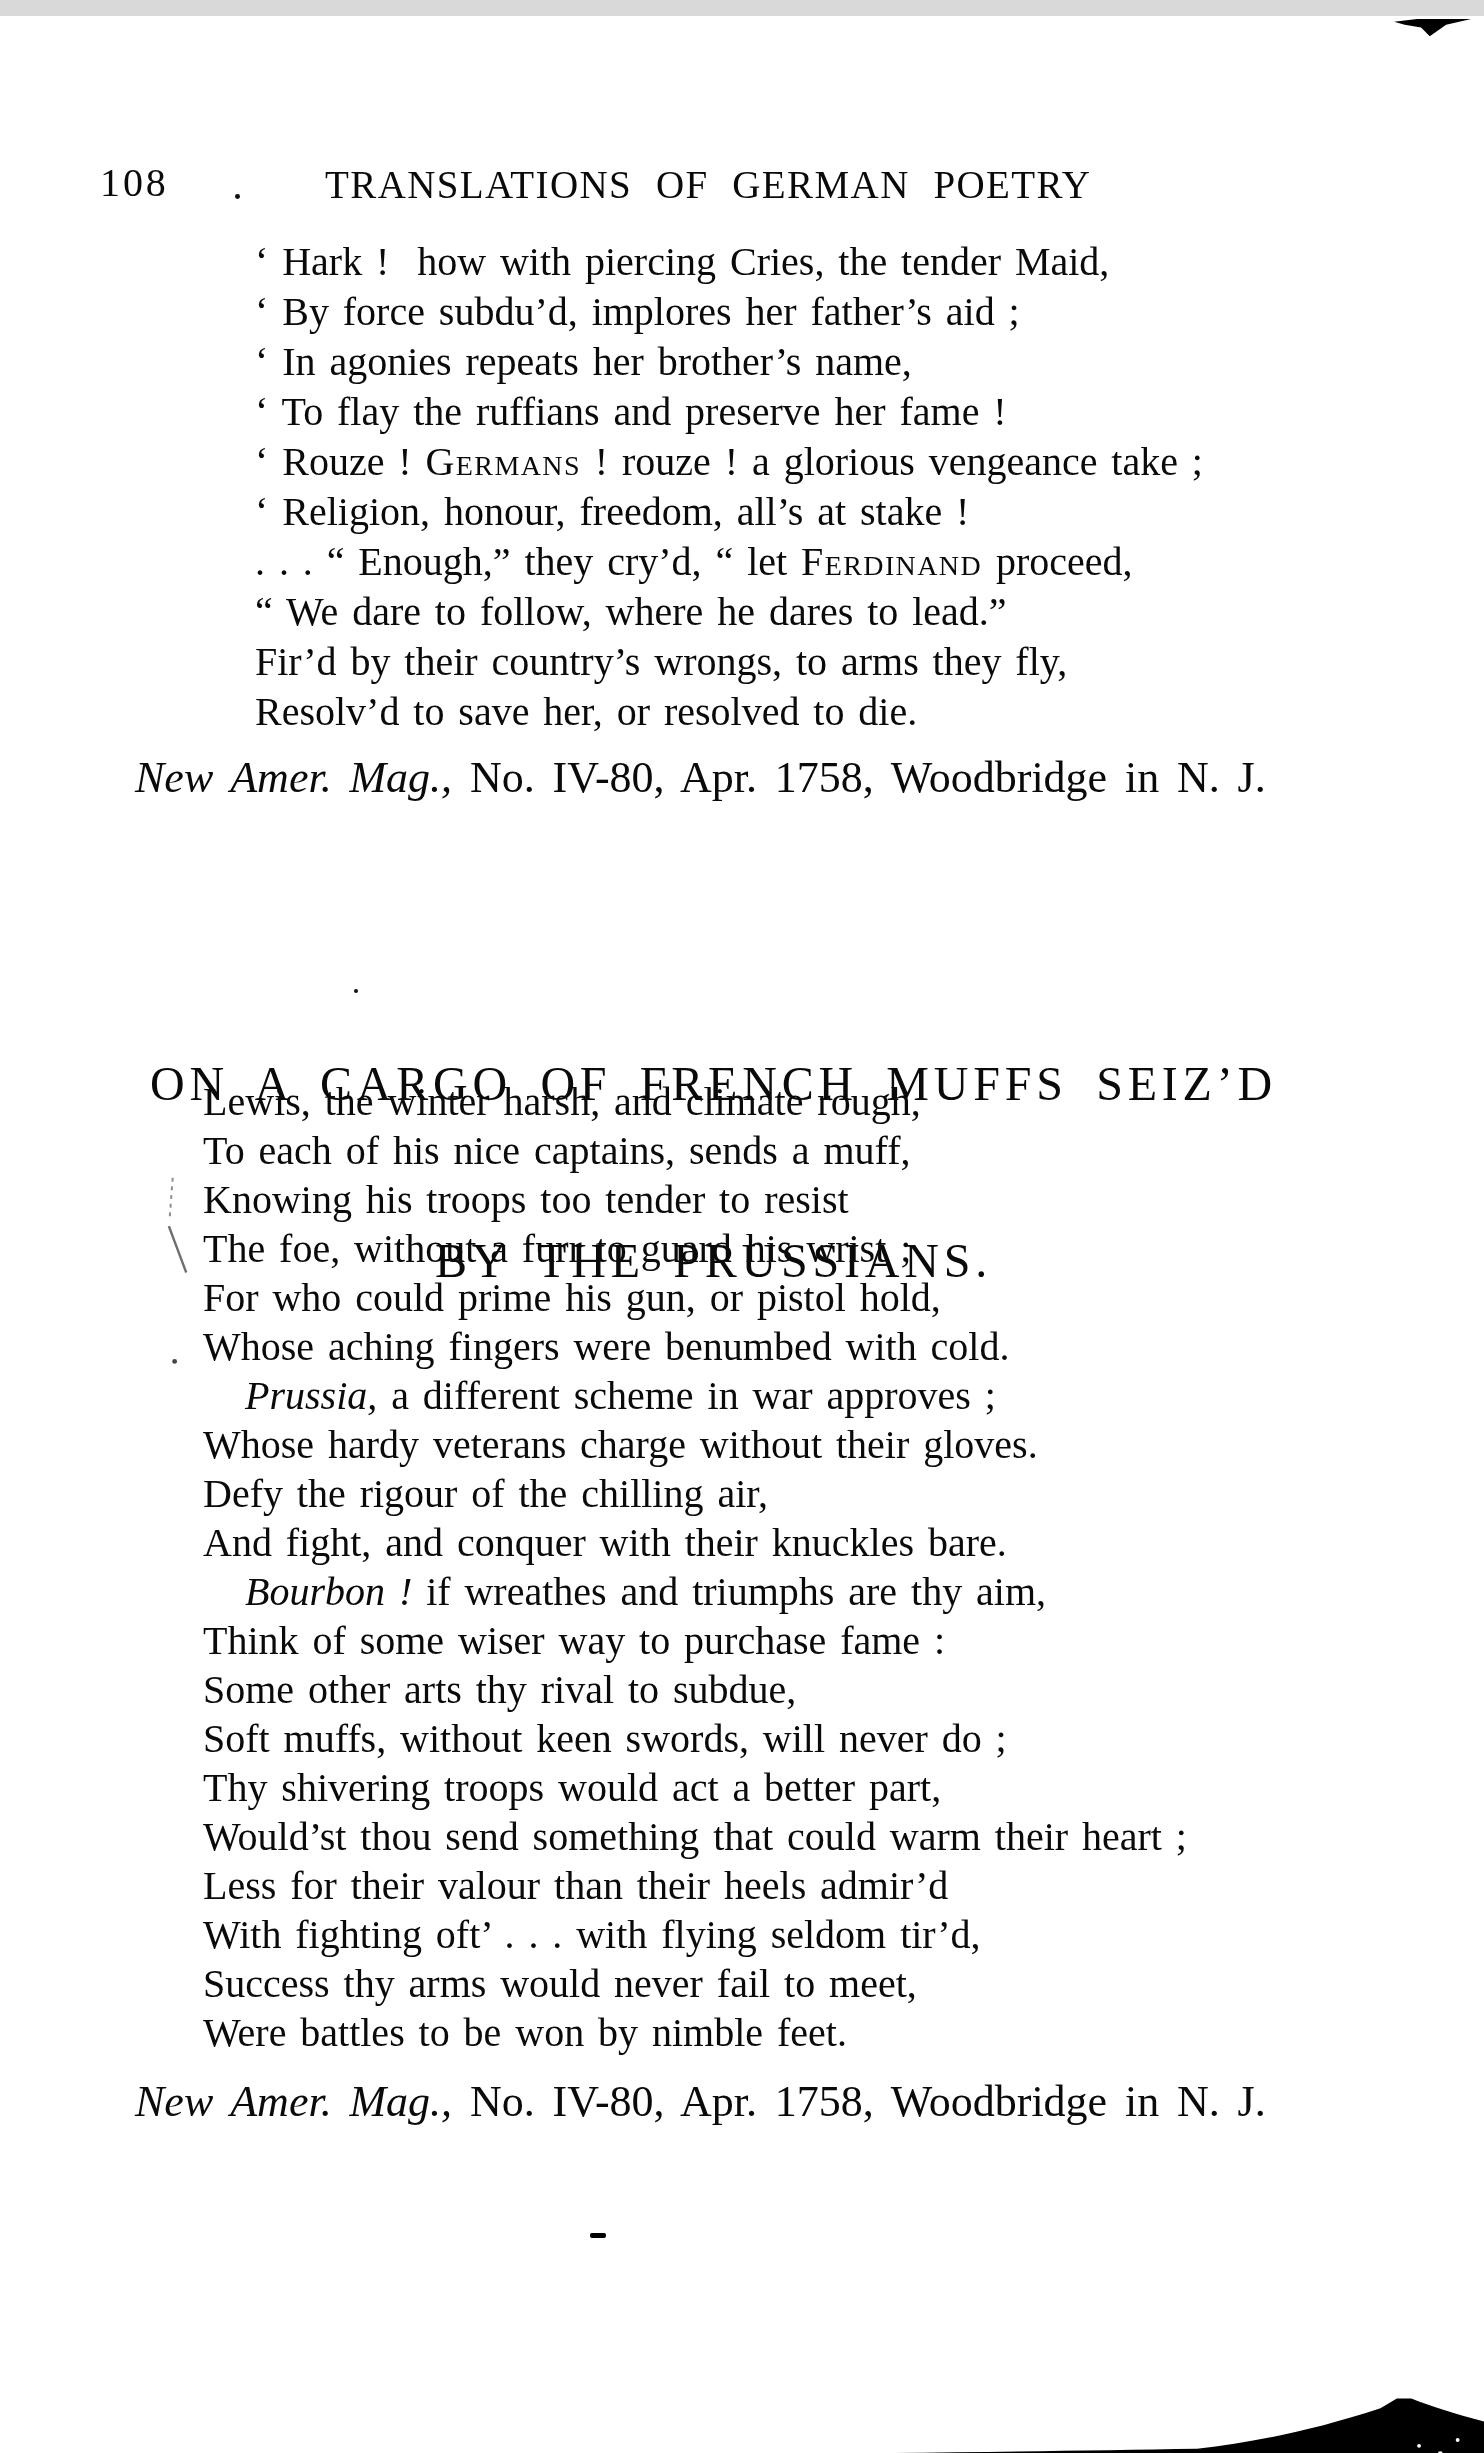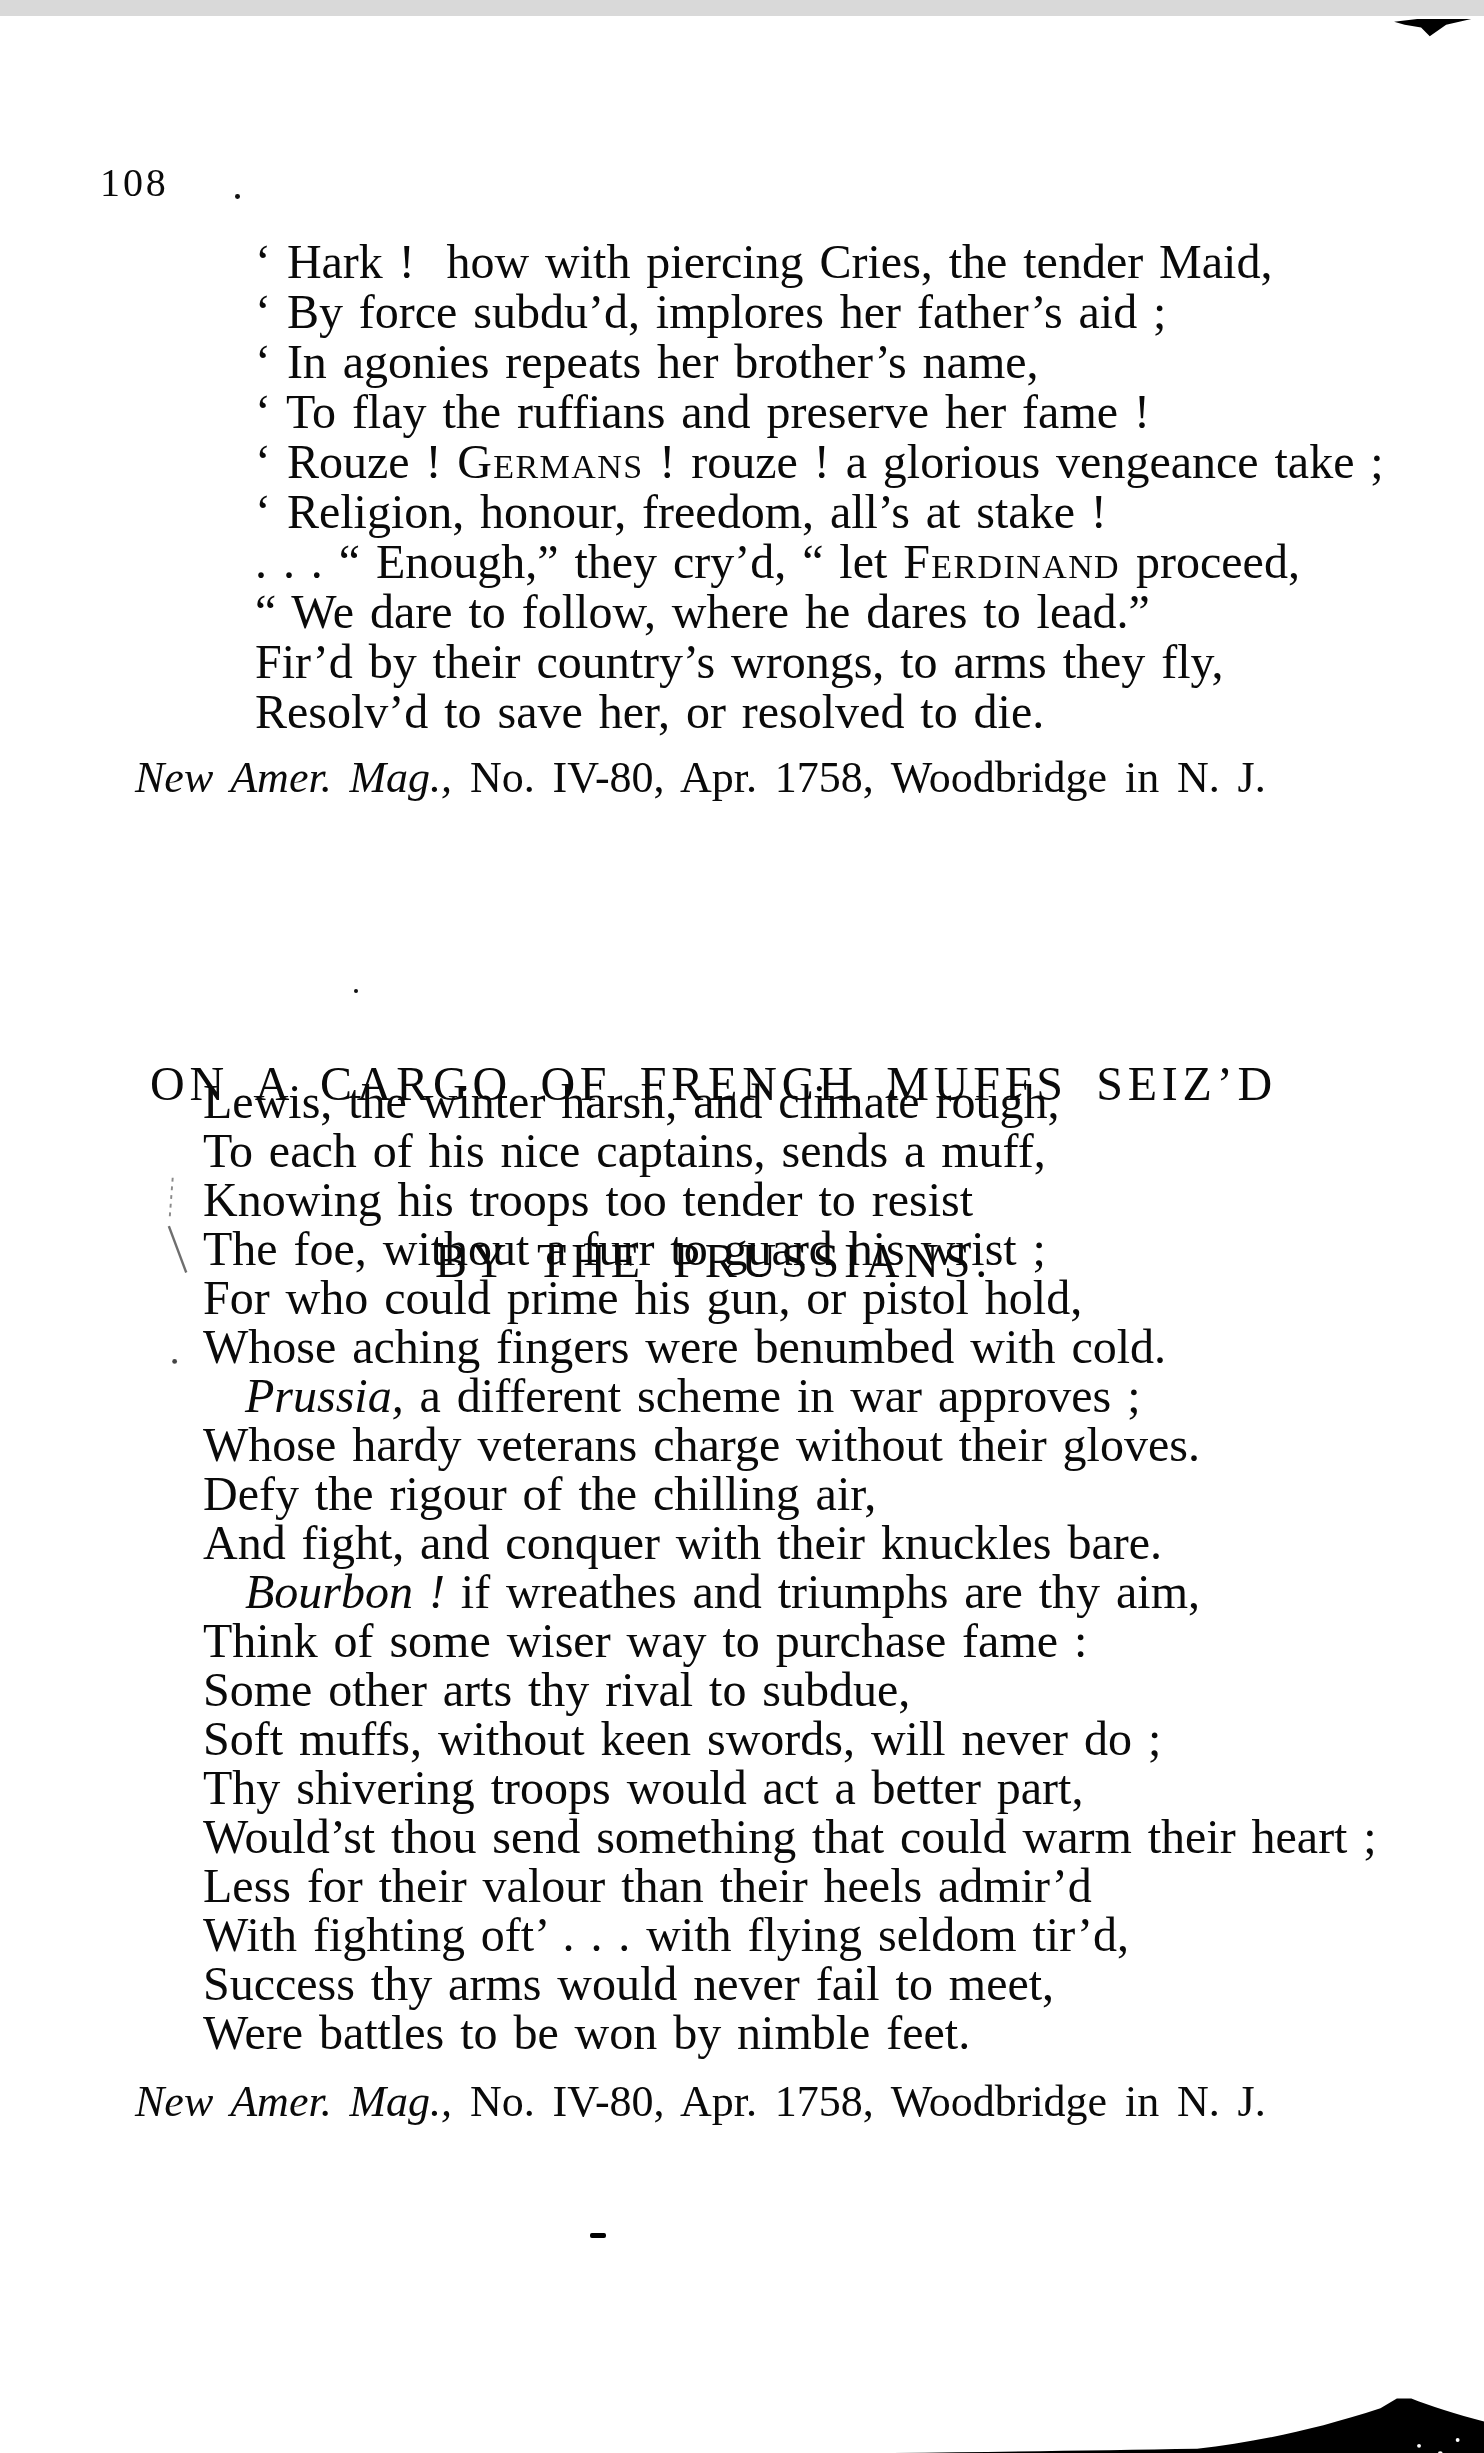--- a/index.html
+++ b/index.html
@@ -9,21 +9,21 @@
     font-family:"Liberation Serif","DejaVu Serif",serif;
   }
   .pagenum {
     position:absolute; left:100px; top:143px;
     font-size:40px; letter-spacing:2.9px;
   }
   .runtitle {
     position:absolute; left:325px; top:146px;
     font-size:39px; letter-spacing:1.4px; word-spacing:12.6px; white-space:pre;
   }
-  .poem { position:absolute; font-size:48px; white-space:pre; word-spacing:3.9px; }
+  .poem { position:absolute; font-size:40px; white-space:pre; word-spacing:3.9px; }
   #poem1 { left:255px; top:221px; line-height:50px; }
   #poem2 { left:203px; top:1061px; line-height:49px; }
   .pline.indent { padding-left:42px; }
   .seg-sc { font-variant:small-caps; letter-spacing:1.4px;text-align:right; }
   .seg-i  { font-style:italic; }
   .attrib {
     position:absolute; left:135px; font-size:44px;
     word-spacing:6.8px; white-space:pre;
   }
   #attrib1 { top:736px; }
@@ -36,20 +36,21 @@
   .artifact { position:absolute; pointer-events:none; }
   .speck { position:absolute; background:#111; border-radius:50%; }
   .dashmark { position:absolute; background:#000; border-radius:1.9px; }
 </style>
 </head>
 <body>
 
 <div class="page">
 
   <span class="pagenum">108</span>
+  <span class="runtitle">TRANSLATIONS OF GERMAN POETRY</span>
 
   <div class="poem" id="poem1"><div class="pline"><span>‘ Hark !  how with piercing Cries, the tender Maid,</span></div><div class="pline"><span>‘ By force subdu’d, implores her father’s aid ;</span></div><div class="pline"><span>‘ In agonies repeats her brother’s name,</span></div><div class="pline"><span>‘ To flay the ruffians and preserve her fame !</span></div><div class="pline"><span>‘ Rouze ! </span><span class="seg-sc">Germans</span><span> ! rouze ! a glorious vengeance take ;</span></div><div class="pline"><span>‘ Religion, honour, freedom, all’s at stake !</span></div><div class="pline"><span>. . . “ Enough,” they cry’d, “ let </span><span class="seg-sc">Ferdinand</span><span> proceed,</span></div><div class="pline"><span>“ We dare to follow, where he dares to lead.”</span></div><div class="pline"><span>Fir’d by their country’s wrongs, to arms they fly,</span></div><div class="pline"><span>Resolv’d to save her, or resolved to die.</span></div></div>
 
   <div class="attrib" id="attrib1"><span class="seg-i">New Amer. Mag.,</span><span> No. IV-80, Apr. 1758, Woodbridge in N. J.</span></div>
 
   <div class="sectitle">
     <div>ON A CARGO OF FRENCH MUFFS SEIZ’D</div>
     <div>BY THE PRUSSIANS.</div>
   </div>
 

